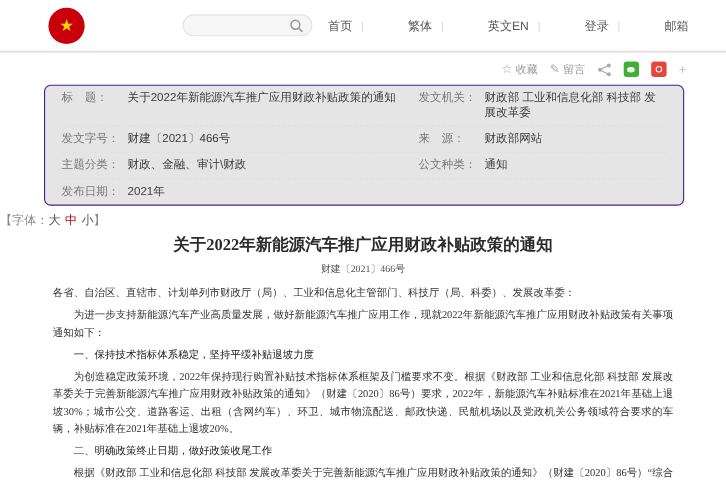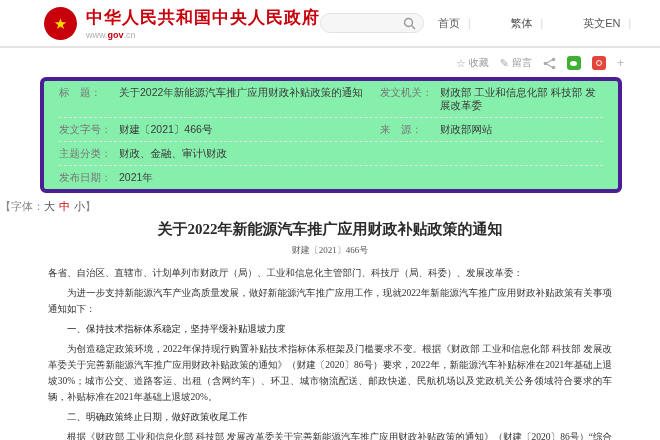--- a/index.html
+++ b/index.html
@@ -26,21 +26,21 @@
   .share-item { display:flex; align-items:center; gap:3px; cursor:pointer; }
   .glyph { font-size:11px; color:#aaa; line-height:1; }
   .app-badge { width:14px; height:14px; border-radius:3px; display:flex; align-items:center; justify-content:center; cursor:pointer; }
   .wechat { background:#3eb135; }
   .wechat i { width:7px; height:5px; background:#fff; border-radius:50%; display:block; }
   .weibo { background:#e6453c; }
   .weibo i { width:6px; height:6px; border:1.5px solid #fff; border-radius:50%; display:block; }
   .share-more { color:#bbb; font-size:12px; cursor:pointer; }
 
   
-  .meta-card { margin:1px 38px 0 40px; border:4px solid #4c1d95; border-radius:6px; background:#86efac; padding:0 15px; }
+  .meta-card { margin:1px 38px 0 40px; border:1px solid #4c1d95; border-radius:6px; background:#e5e5e5; padding:0 15px; }
   .meta-row { display:flex; padding:5px 0; }
   .meta-row + .meta-row { border-top:1px dashed #e0e0e0; }
   .meta-cell { display:flex; font-size:10.5px; line-height:13px; }
   .meta-cell.left { width:59%; }
   .meta-cell.right { width:41%; }
   .meta-label { color:#777; flex:0 0 60px; }
   .meta-value { color:#3a3a3a; }
 
   
   .font-bar { text-align:left; padding:6px 36px 0 0; font-size:11px; color:#555; }
@@ -55,24 +55,20 @@
   .para { font-size:9.5px; line-height:16px; color:#333; margin-top:4px; text-indent:2em; text-align:justify; }
   .para.salutation { text-indent:0; margin-top:8px; }
   .para.heading { font-weight:normal; color:#222; }
 </style>
 </head>
 <body>
 
 <div class="header">
   <div class="emblem">
     <span class="star">★</span>
-  </div>
-  <div class="site-block">
-    <div class="site-title">中华人民共和国中央人民政府</div>
-    <div class="site-url"><span>www.</span><b>gov</b><span>.cn</span></div>
   </div>
   <div class="search-box">
     <input type="text" value="" style="">
     <svg class="search-icon" width="13" height="13" viewBox="0 0 13 13">
       <circle cx="5.5" cy="5.5" r="4" fill="none" stroke="#999" stroke-width="1.4"></circle>
       <line x1="8.6" y1="8.6" x2="12" y2="12" stroke="#999" stroke-width="1.4"></line>
     </svg>
   </div>
   <div class="nav">
     <span class="nav-item">首页</span>
@@ -127,20 +123,24 @@
     <div class="meta-cell right">
         <span class="meta-label">来　源：</span>
         <span class="meta-value">财政部网站</span>
       </div>
   </div>
   <div class="meta-row">
     <div class="meta-cell left">
         <span class="meta-label">主题分类：</span>
         <span class="meta-value">财政、金融、审计\财政</span>
       </div>
+    <div class="meta-cell right">
+        <span class="meta-label">公文种类：</span>
+        <span class="meta-value">通知</span>
+      </div>
   </div>
   <div class="meta-row">
     <div class="meta-cell right">
         <span class="meta-label">发布日期：</span>
         <span class="meta-value">2021年</span>
       </div>
   </div>
 </div>
 
 <div class="font-bar"><span class="fs-static">【字体：</span><span>大</span><span class="fs-mid">中</span><span>小</span><span class="fs-static">】</span></div>

